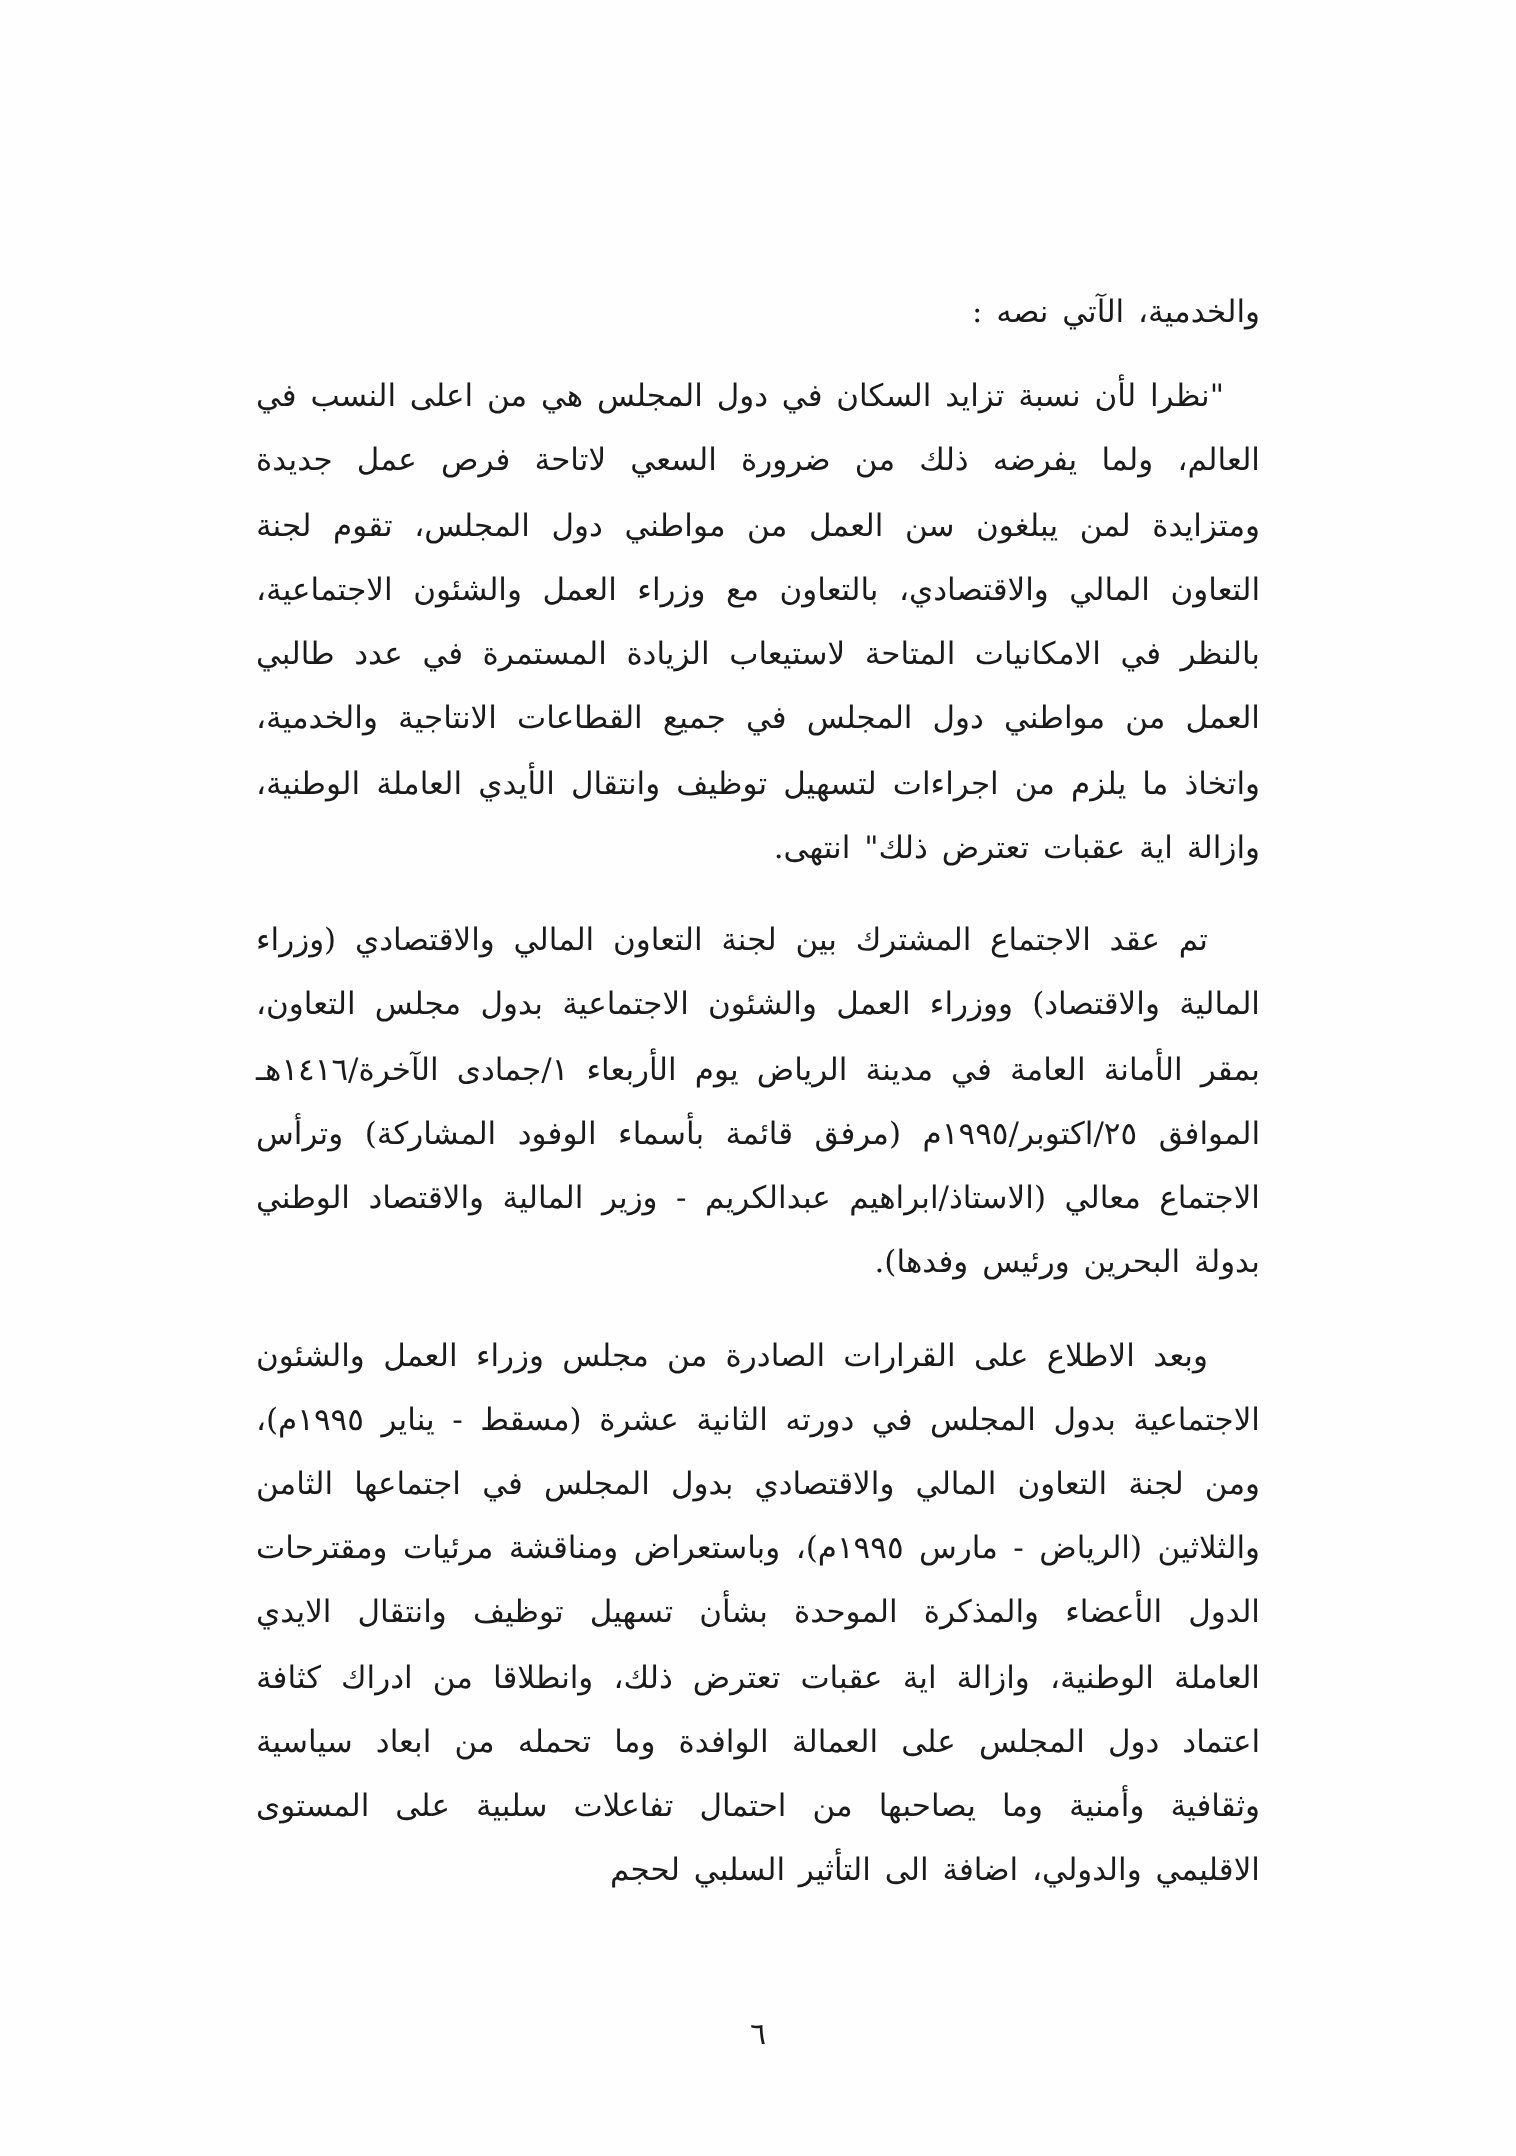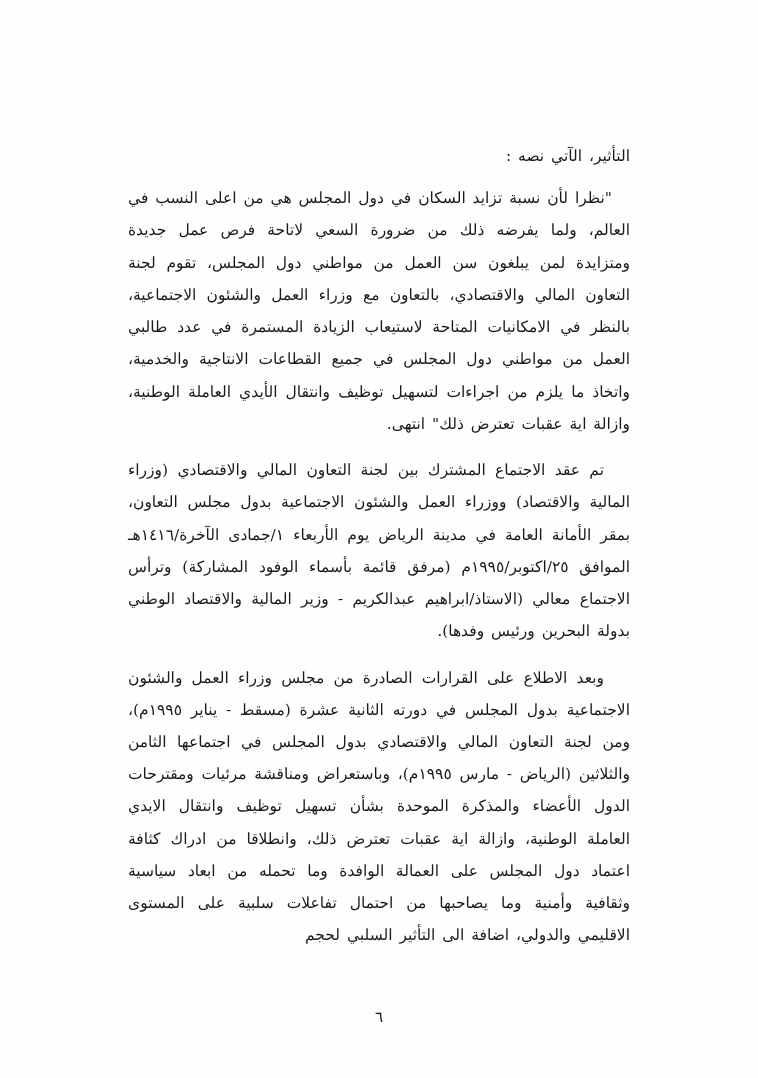--- a/index.html
+++ b/index.html
@@ -56,19 +56,19 @@
     font-size: 15px;
     color: #1a1a1a;
     font-family: "DejaVu Serif", "Liberation Serif", serif;
   }
 </style>
 </head>
 <body>
 
 <div class="page">
   <div class="content">
-    <p class="para first">التأثير، الآتي نصه :</p>
+    <p class="para first">والخدمية، الآتي نصه :</p>
     <p class="para quote">"نظرا لأن نسبة تزايد السكان في دول المجلس هي من اعلى النسب في العالم، ولما يفرضه ذلك من ضرورة السعي لاتاحة فرص عمل جديدة ومتزايدة لمن يبلغون سن العمل من مواطني دول المجلس، تقوم لجنة التعاون المالي والاقتصادي، بالتعاون مع وزراء العمل والشئون الاجتماعية، بالنظر في الامكانيات المتاحة لاستيعاب الزيادة المستمرة في عدد طالبي العمل من مواطني دول المجلس في جميع القطاعات الانتاجية والخدمية، واتخاذ ما يلزم من اجراءات لتسهيل توظيف وانتقال الأيدي العاملة الوطنية، وازالة اية عقبات تعترض ذلك" انتهى.</p>
     <p class="para indent">تم عقد الاجتماع المشترك بين لجنة التعاون المالي والاقتصادي (وزراء المالية والاقتصاد) ووزراء العمل والشئون الاجتماعية بدول مجلس التعاون، بمقر الأمانة العامة في مدينة الرياض يوم الأربعاء ١/جمادى الآخرة/١٤١٦هـ الموافق ٢٥/اكتوبر/١٩٩٥م (مرفق قائمة بأسماء الوفود المشاركة) وترأس الاجتماع معالي (الاستاذ/ابراهيم عبدالكريم - وزير المالية والاقتصاد الوطني بدولة البحرين ورئيس وفدها).</p>
     <p class="para indent">وبعد الاطلاع على القرارات الصادرة من مجلس وزراء العمل والشئون الاجتماعية بدول المجلس في دورته الثانية عشرة (مسقط - يناير ١٩٩٥م)، ومن لجنة التعاون المالي والاقتصادي بدول المجلس في اجتماعها الثامن والثلاثين (الرياض - مارس ١٩٩٥م)، وباستعراض ومناقشة مرئيات ومقترحات الدول الأعضاء والمذكرة الموحدة بشأن تسهيل توظيف وانتقال الايدي العاملة الوطنية، وازالة اية عقبات تعترض ذلك، وانطلاقا من ادراك كثافة اعتماد دول المجلس على العمالة الوافدة وما تحمله من ابعاد سياسية وثقافية وأمنية وما يصاحبها من احتمال تفاعلات سلبية على المستوى الاقليمي والدولي، اضافة الى التأثير السلبي لحجم</p>
   </div>
   <div class="page-number">٦</div>
 </div>
 
 </body></html>

